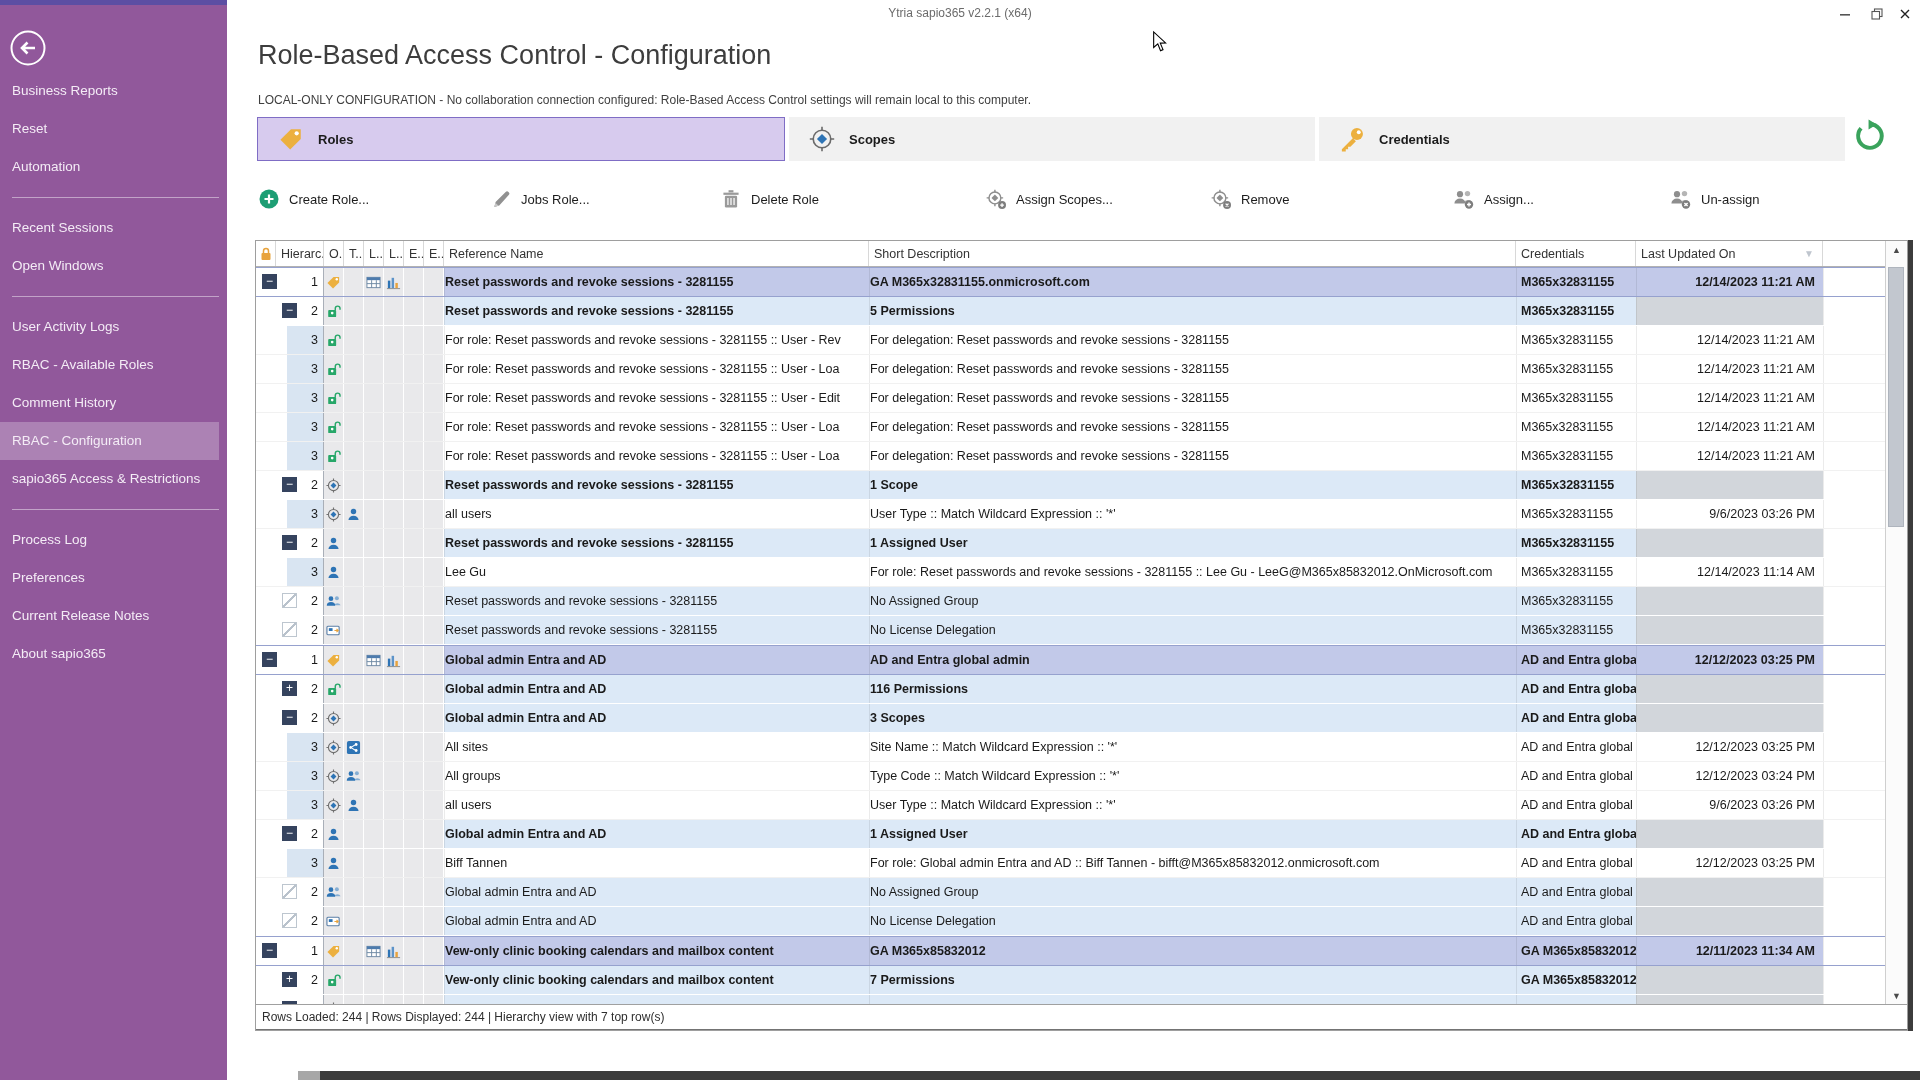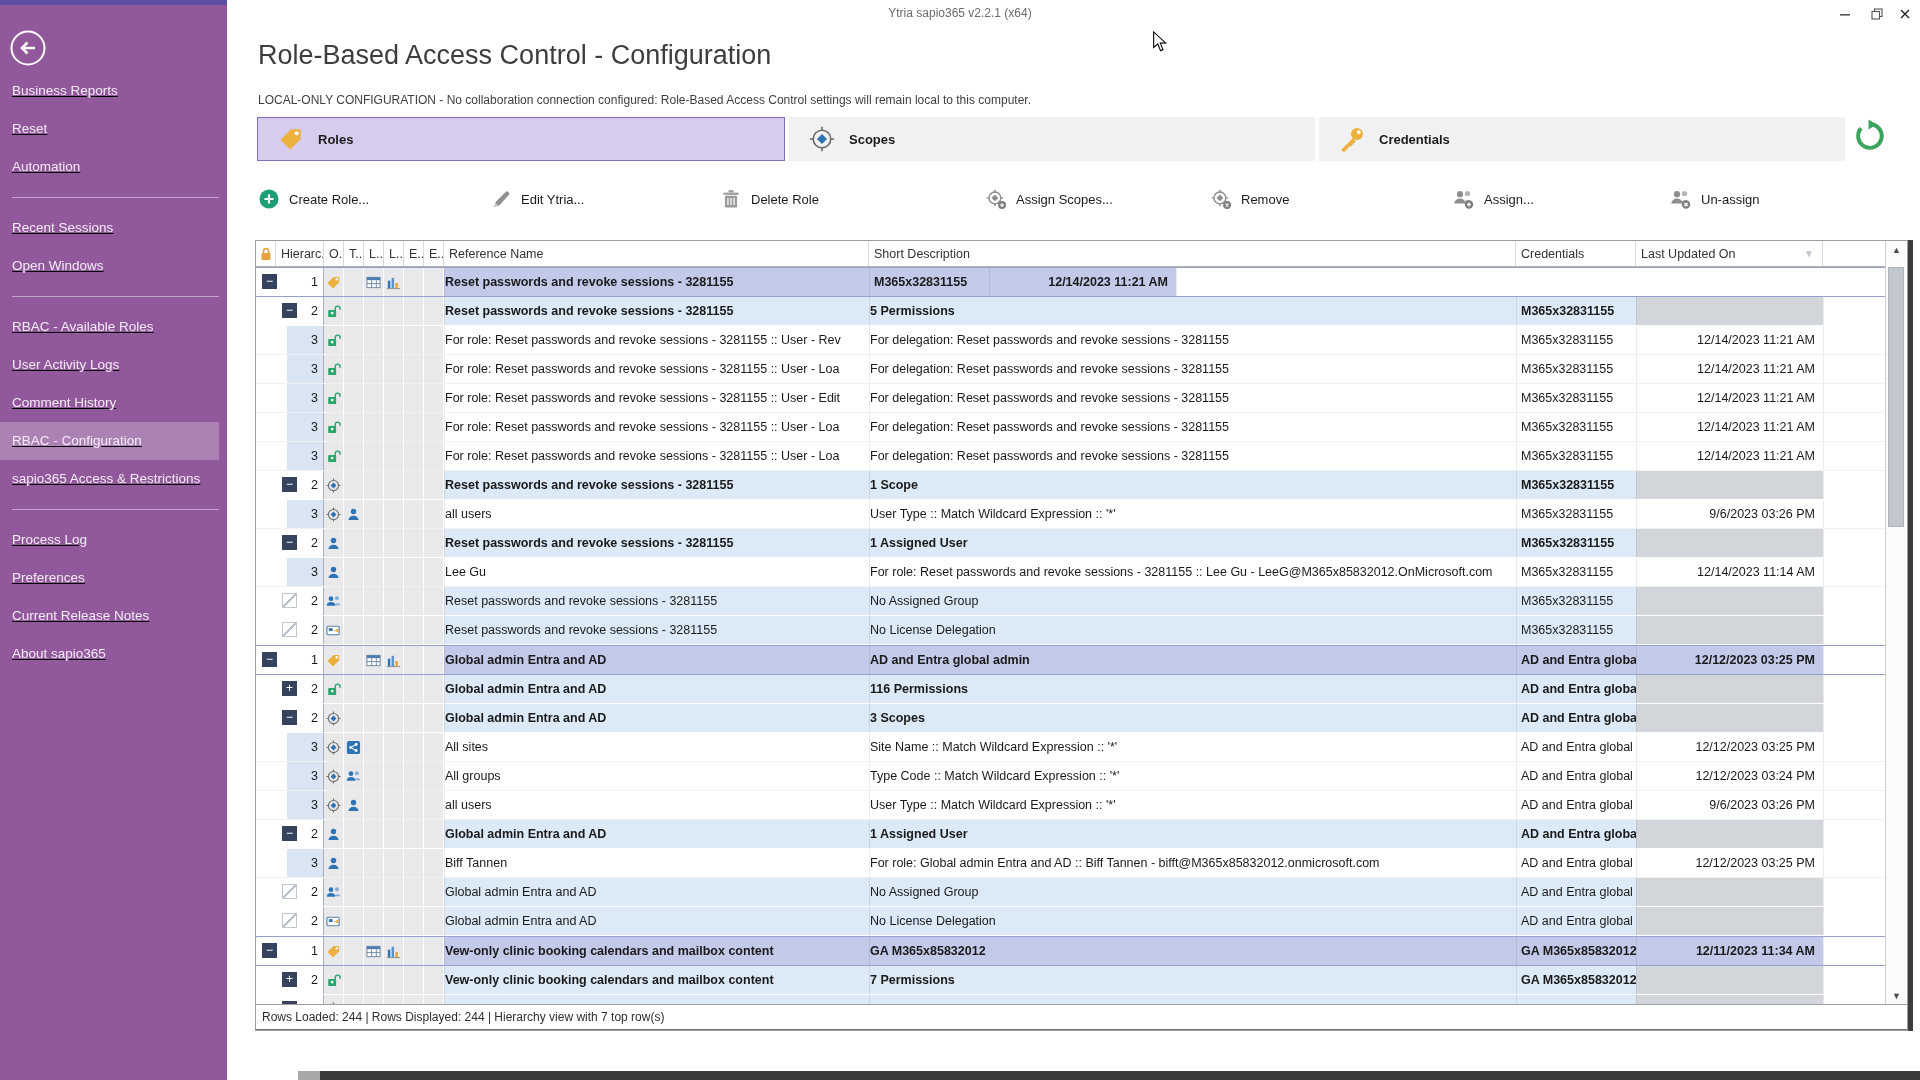--- a/index.html
+++ b/index.html
@@ -8,21 +8,21 @@
   
   .titlebar{position:absolute;left:0;top:0;width:1920px;height:30px;background:#FFF;}
   .win-title{position:absolute;left:0;right:0;top:6px;text-align:center;font-size:12px;color:#6b6b6b;}
   .winbtn{position:absolute;top:2px;width:30px;height:24px;display:flex;align-items:center;justify-content:center;cursor:default;}
   .winbtn svg{width:16px;height:16px;}
   .btn-min{left:1830px}.btn-max{left:1862px}.btn-close{left:1890px}
   
   .sidebar{position:absolute;left:0;top:0;width:227px;height:1080px;background:#91589B;}
   .side-strip{position:absolute;left:0;top:0;width:227px;height:5px;background:#5C4EA3;}
   .back-btn{position:absolute;left:8px;top:28px;width:40px;height:40px;}
-  .sb-nav{position:absolute;left:0;top:72px;right:8px;text-decoration:underline;}
+  .sb-nav{position:absolute;left:0;top:72px;right:8px;}
   .sb-item{height:38px;line-height:38px;padding-left:12px;font-size:13.5px;color:#F4ECF6;white-space:nowrap;cursor:default;}
   .sb-item.sel{background:rgba(255,255,255,0.25);}
   .sb-div{height:0;border-top:1px solid rgba(255,255,255,0.45);margin:11px 0 11px 12px;}
   
   .page-title{position:absolute;left:258px;top:40px;font-size:27px;color:#3D3D3D;}
   .notice{position:absolute;left:258px;top:93px;font-size:12px;color:#3F3F3F;}
   
   .tabs{position:absolute;left:257px;top:117px;width:1588px;height:44px;display:flex;gap:4px;}
   .tab{flex:1;display:flex;align-items:center;padding-left:20px;gap:14px;background:#F1F1F1;box-sizing:border-box;cursor:default;}
   .tab.sel{background:#D7CBEE;border:1px solid #7F6DC5;}
@@ -119,22 +119,22 @@
       </span>
     </div>
     <div class="sb-nav">
         <div class="sb-item">Business Reports</div>
         <div class="sb-item">Reset</div>
         <div class="sb-item">Automation</div>
         <div class="sb-div"></div>
         <div class="sb-item">Recent Sessions</div>
         <div class="sb-item">Open Windows</div>
         <div class="sb-div"></div>
+        <div class="sb-item">User Activity Logs</div>
         <div class="sb-item">RBAC - Available Roles</div>
-        <div class="sb-item">User Activity Logs</div>
         <div class="sb-item">Comment History</div>
         <div class="sb-item sel">RBAC - Configuration</div>
         <div class="sb-item">sapio365 Access &amp; Restrictions</div>
         <div class="sb-div"></div>
         <div class="sb-item">Process Log</div>
         <div class="sb-item">Preferences</div>
         <div class="sb-item">Current Release Notes</div>
         <div class="sb-item">About sapio365</div>
       </div>
   </div>
@@ -192,21 +192,21 @@
         </span>
         <span class="tb-label">Create Role...</span>
       </div>
       <div class="tb-item" style="left: 490px;">
         <span class="icon">
           <svg viewBox="0 0 18 18">
             <path d="M3.5 15.5 L4.6 11.4 L12.8 3.2 a1.6 1.6 0 0 1 2.3 0 l0.2 0.2 a1.6 1.6 0 0 1 0 2.3 L7.6 14.4 Z" fill="#919191"></path>
             <path d="M3.5 15.5 L7 14.6 L4.4 12 Z" fill="#C9C9C9"></path>
           </svg>
         </span>
-        <span class="tb-label">Edit Ytria...</span>
+        <span class="tb-label">Jobs Role...</span>
       </div>
       <div class="tb-item" style="left: 720px;">
         <span class="icon">
           <svg viewBox="0 0 18 18">
             <rect x="7" y="1.8" width="4" height="1.8" fill="#9A9A9A"></rect>
             <rect x="2.8" y="3.8" width="12.4" height="1.8" fill="#9A9A9A"></rect>
             <rect x="4" y="6.4" width="10" height="9.6" rx="1" fill="#9A9A9A"></rect>
             <path d="M6.5 8.2 V14 M9 8.2 V14 M11.5 8.2 V14" stroke="#FFF" stroke-width="1"></path>
           </svg>
         </span>
@@ -317,20 +317,21 @@
                 <path d="M1 14.5 H15" stroke="#8A8A8A"></path>
                 <rect x="2" y="6" width="2.6" height="8" fill="#2E74B5"></rect>
                 <rect x="6" y="3" width="2.6" height="11" fill="#5C93C9"></rect>
                 <rect x="10" y="8.5" width="2.6" height="5.5" fill="#E8A33D"></rect>
               </svg>
             </span>
           </div>
           <div class="cell c-i ic"></div>
           <div class="cell c-i ic"></div>
           <div class="cell c-ref">Reset passwords and revoke sessions - 3281155</div>
+          <div class="cell c-short">GA M365x32831155.onmicrosoft.com</div>
           <div class="cell c-cred">M365x32831155</div>
           <div class="cell c-date">12/14/2023 11:21 AM</div>
           <div class="cell c-empty"></div>
         </div>
         <div class="row r2 bold">
           <div class="cell c-hierfull">
             <div class="exp lv2">−</div>
             <span class="lvlnum">2</span>
           </div>
           <div class="cell c-i ic">

